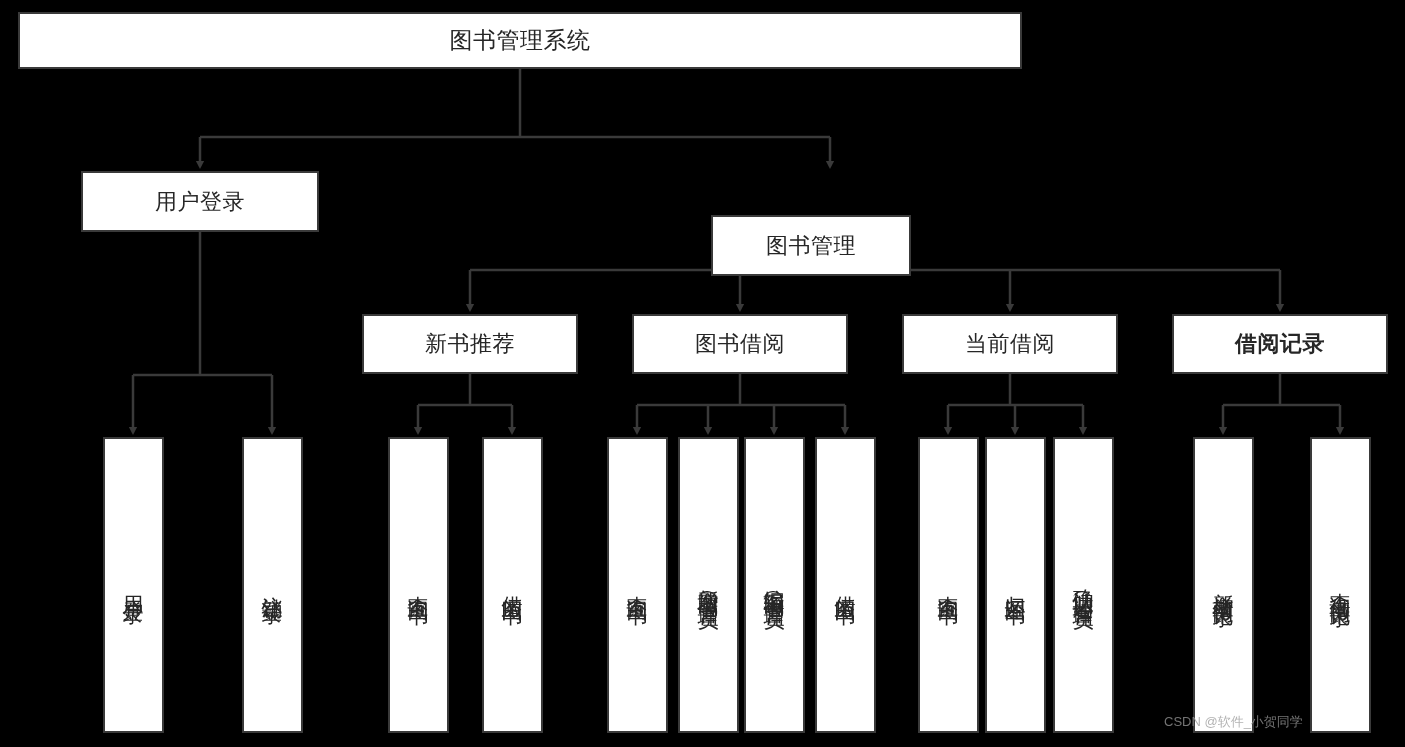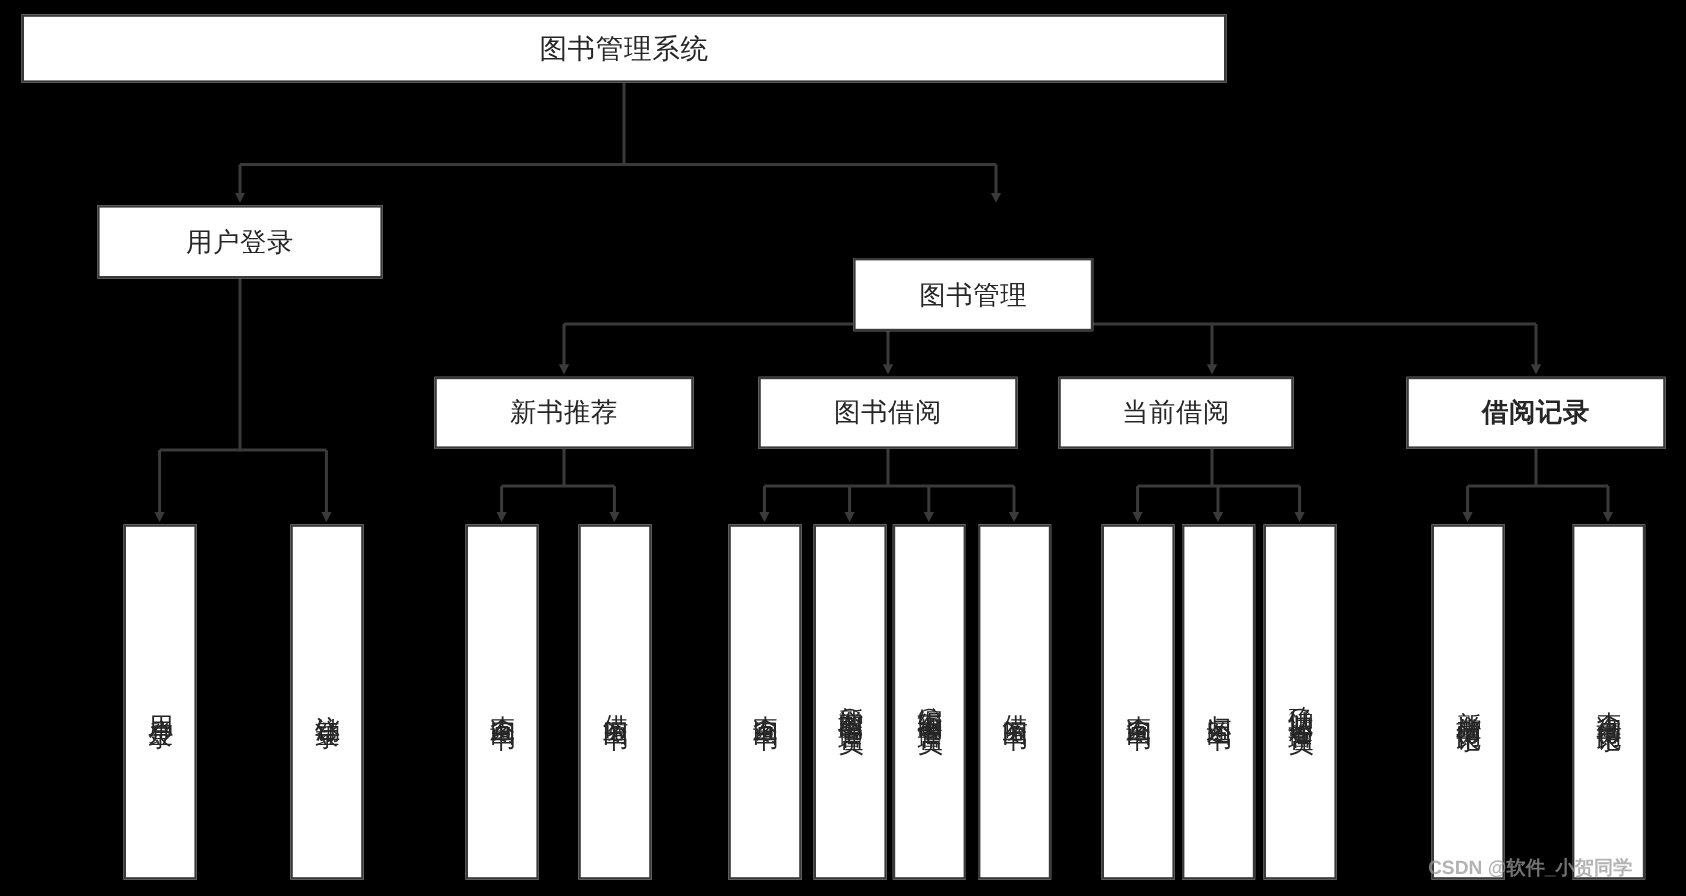--- a/index.html
+++ b/index.html
@@ -53,28 +53,27 @@
     text-orientation: upright;
     font-size: 21px;
     letter-spacing: 3px;
     line-height: 1;
     white-space: normal;
     text-align: center;
   }
   .node-box.root .node-label { font-size: 23px; }
   .watermark {
     position: absolute;
-    left: 1190px;
+    left: 1164px;
     top: 713px;
-    font-size: 16px;
+    font-size: 13px;
     color: #9a9a9a;
     opacity: 0.75;
     white-space: nowrap;
     pointer-events: none;
-    font-weight: bold;
   }
 </style>
 </head>
 <body>
 
 <div id="diagram-root">
 
   <svg class="diagram-canvas" viewBox="0 0 1405 747">
     <defs>
       <marker id="arrowhead" markerWidth="11" markerHeight="11" refX="1.5" refY="5" orient="auto" markerUnits="userSpaceOnUse">
@@ -149,21 +148,21 @@
   <div class="node-box" style="left:711px; top:171px; width:200px; height:61px;margin-top:44px;">
     <span class="node-label">图书管理</span>
   </div>
 
   <div class="node-box" style="left:632px; top:314px; width:216px; height:60px;">
     <span class="node-label">图书借阅</span>
   </div>
   <div class="node-box" style="left:362px; top:314px; width:216px; height:60px;">
     <span class="node-label">新书推荐</span>
   </div>
-  <div class="node-box" style="left:882px; top:314px; width:196px; height:60px;">
+  <div class="node-box" style="left:902px; top:314px; width:216px; height:60px;">
     <span class="node-label">当前借阅</span>
   </div>
   <div class="node-box" style="left:1172px; top:314px; width:216px; height:60px;font-weight:bold;">
     <span class="node-label">借阅记录</span>
   </div>
 
   <div class="node-box leaf" style="left:103px; top:437px; width:61px; height:296px;">
     <span class="node-label">用户登录</span>
   </div>
   <div class="node-box leaf" style="left:242px; top:437px; width:61px; height:296px;">

